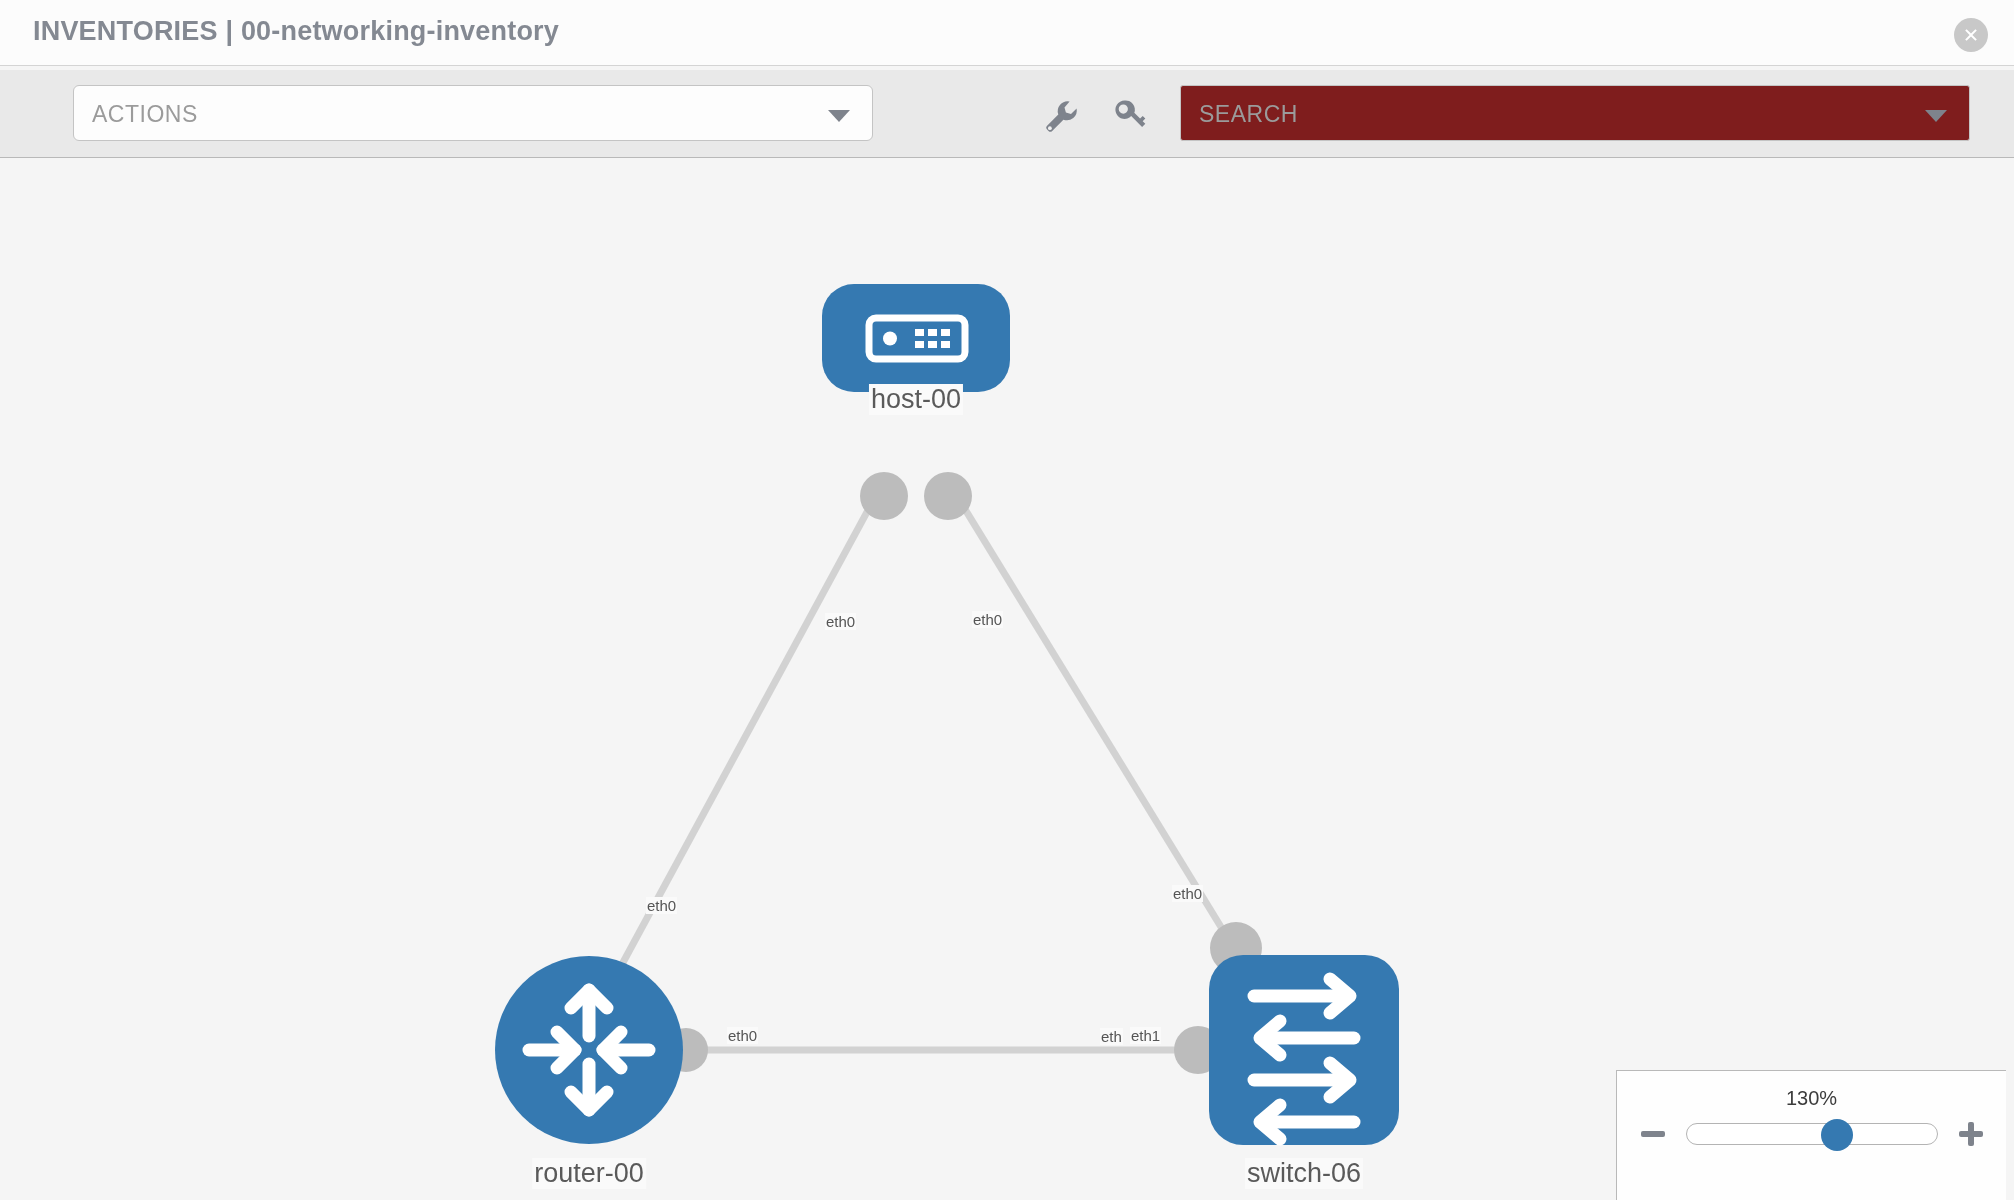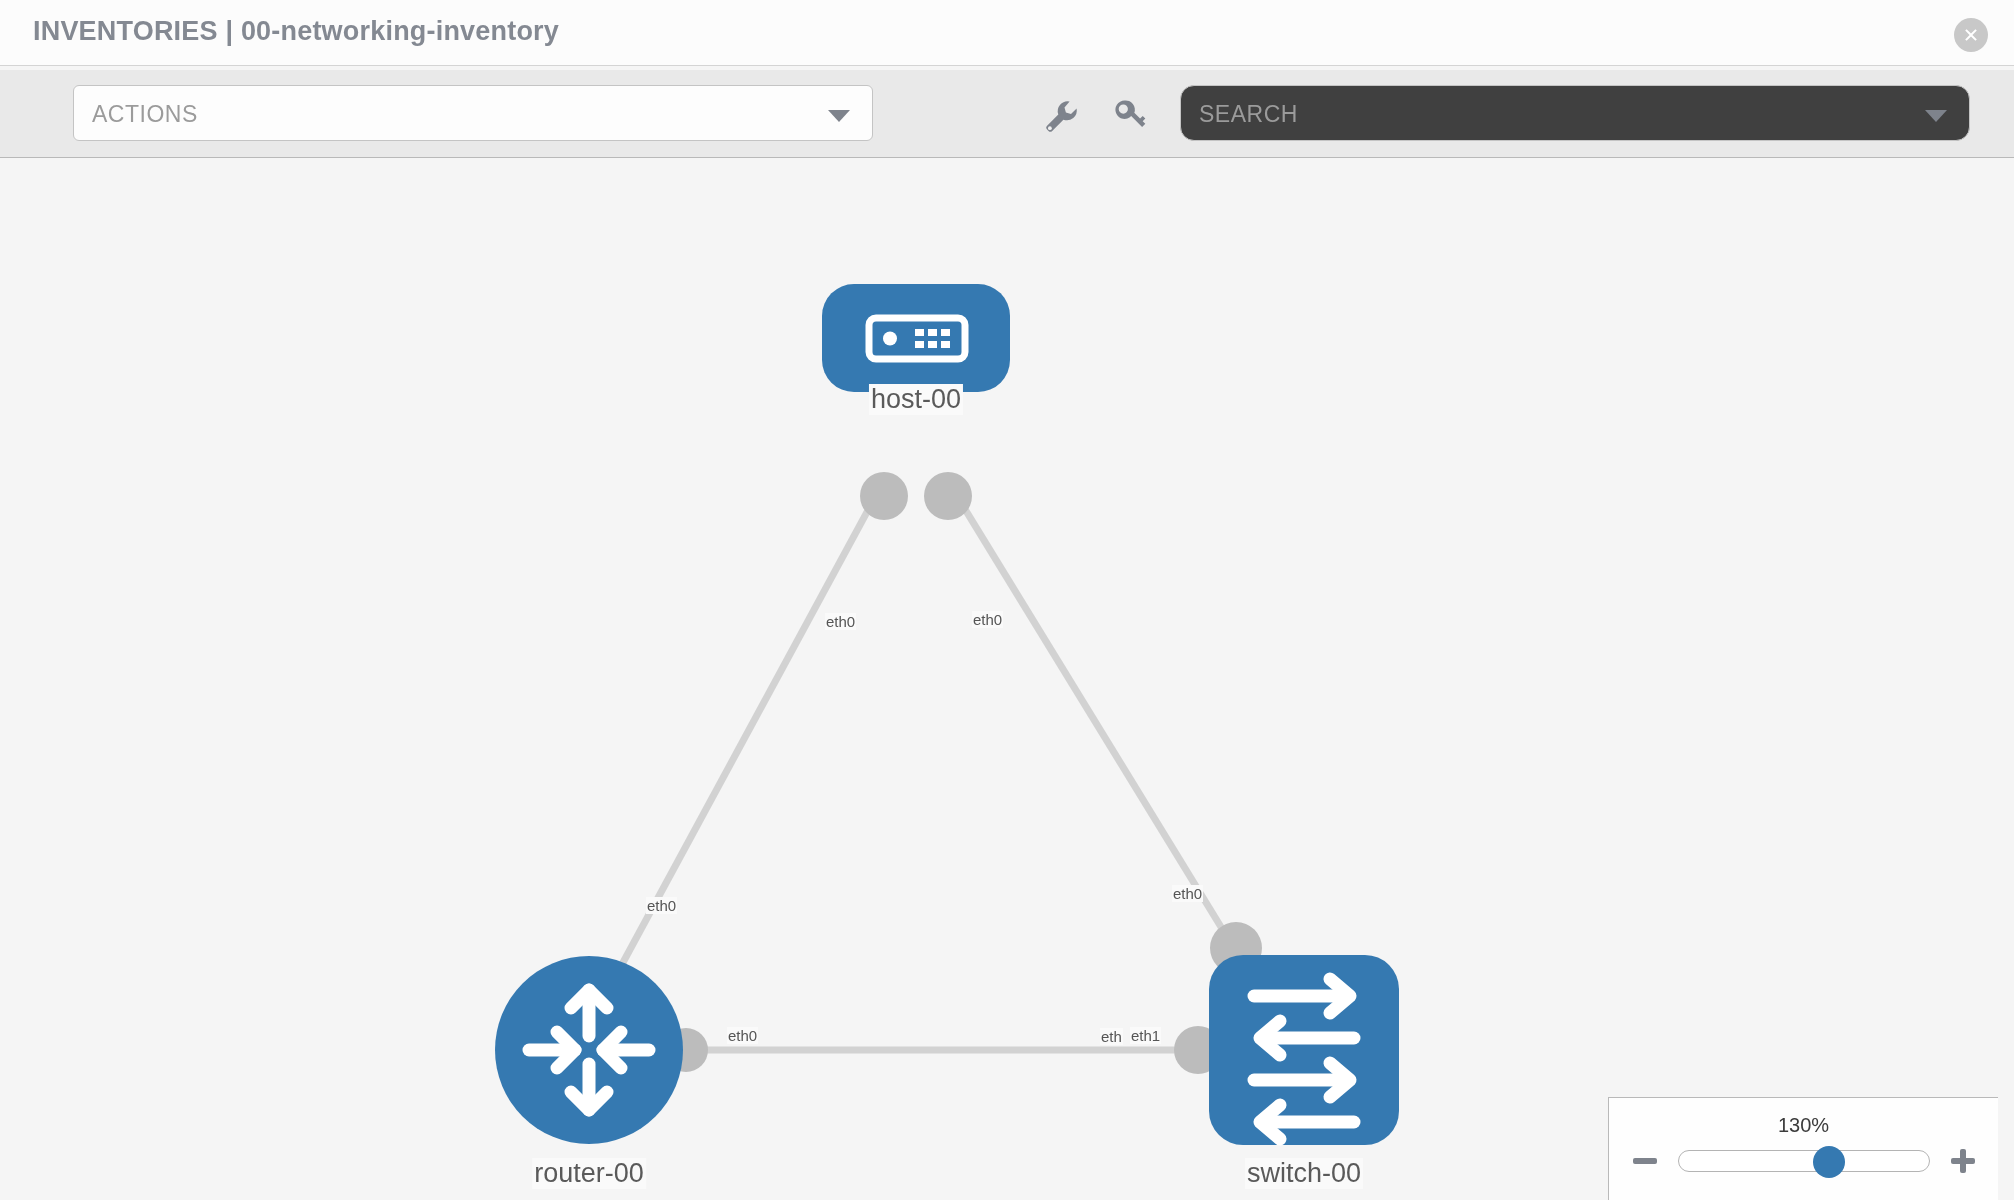--- a/index.html
+++ b/index.html
@@ -55,22 +55,22 @@
     border-top: 12px solid #7e838c;
   }
   .tool-icons {
     position: absolute; left: 1040px; top: 95px;
     display: flex; gap: 30px; align-items: center;
   }
   .tool-icon { cursor: pointer; display: block; }
   .search-select {
     position: absolute; left: 1180px; top: 85px;
     width: 790px; height: 56px;
-    background: #404040;
-    border: 1px solid #c4c4c4; border-radius: 14px;
+    background: #7f1d1d;
+    border: 1px solid #c4c4c4; border-radius: 3px;
   }
   .search-select .label {
     position: absolute; left: 18px; top: 15px;
     font-size: 23px; color: #9b9b9b; letter-spacing: 0.5px;
   }
 
   
   .canvas {
     position: absolute; left: 0; top: 158px;
     width: 2014px; height: 1042px;
@@ -90,22 +90,22 @@
   .iface-label {
     position: absolute;
     font-size: 15px; color: #555;
     background: #fafafa;
     white-space: nowrap;
     padding: 0 1px;
   }
 
   
   .zoom-panel {
-    position: absolute; right: 16px; bottom: 0;
-    width: 390px; height: 103px;
+    position: absolute; right: 8px; bottom: 0;
+    width: 390px; height: 130px;
     background: #fefefe;
     border-top: 1px solid #b9b9b9;
     border-left: 1px solid #b9b9b9;
   }
   .zoom-value {
     position: absolute; top: 16px; left: 0; width: 100%;
     text-align: center; font-size: 20px; color: #3c3c3c;
   }
   .zoom-row {
     position: absolute; top: 48px; left: 0; width: 100%;
@@ -237,21 +237,21 @@
           <polyline points="1330,905 1350,922 1330,939"></polyline>
 
           <line x1="1354" y1="964" x2="1262" y2="964"></line>
           <polyline points="1280,947 1260,964 1280,981"></polyline>
         </g>
       </g>
     </svg>
 
     <div class="node-label" style="left:916px; top:182px;margin-top:44px;">host-00</div>
     <div class="node-label" style="left:589px; top:1000px;">router-00</div>
-    <div class="node-label" style="left:1304px; top:1000px;">switch-00</div>
+    <div class="node-label" style="left:1304px; top:1000px;">switch-06</div>
 
     <div class="iface-label" style="left:825px; top:455px;">eth0</div>
     <div class="iface-label" style="left:972px; top:453px;">eth0</div>
     <div class="iface-label" style="left:646px; top:739px;">eth0</div>
     <div class="iface-label" style="left:1172px; top:727px;">eth0</div>
     <div class="iface-label" style="left:727px; top:869px;">eth0</div>
     <div class="iface-label" style="left:1100px; top:870px;">eth</div>
     <div class="iface-label" style="left:1130px; top:869px;">eth1</div>
   </div>
 

